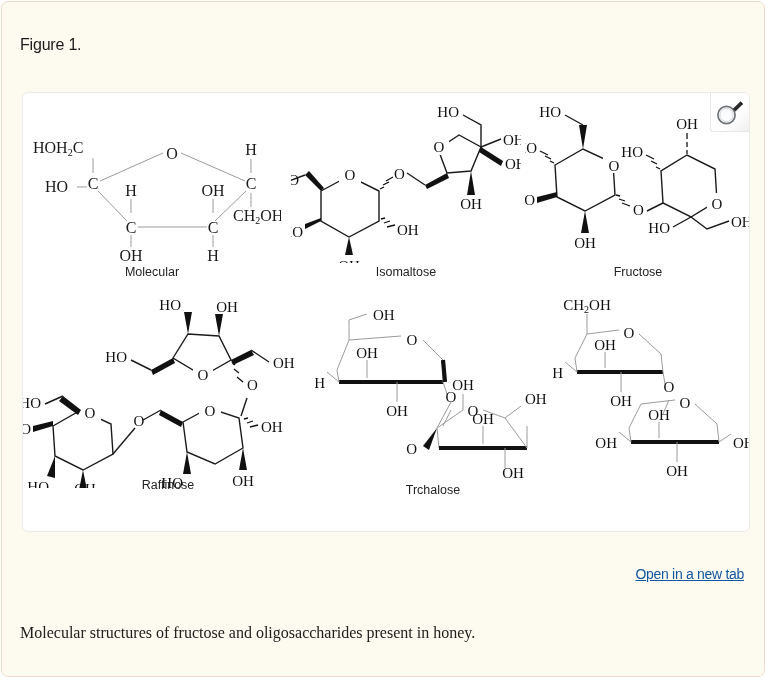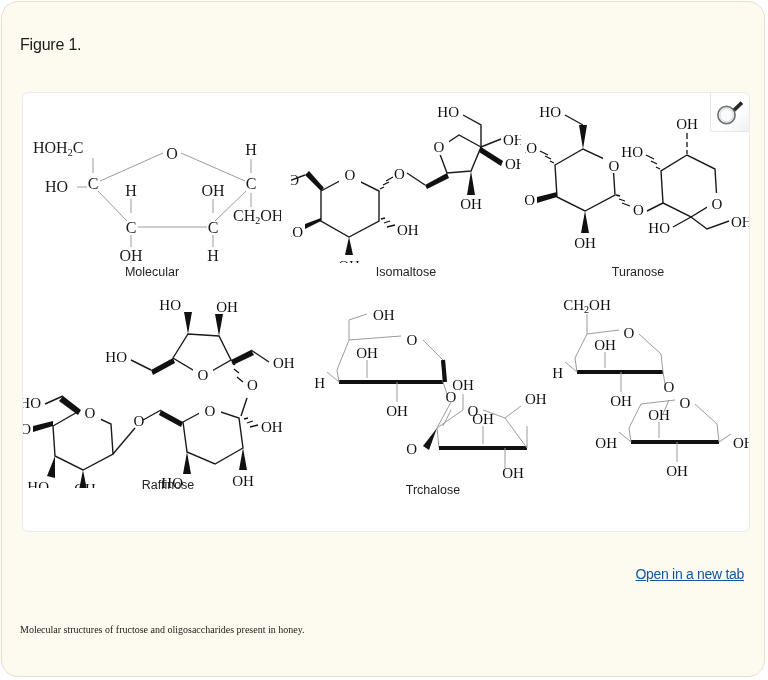--- a/index.html
+++ b/index.html
@@ -15,21 +15,21 @@
   }
   .page-card {
     position: absolute;
     left: 1px;
     top: 1px;
     width: 764px;
     height: 676px;
     box-sizing: border-box;
     background: #fdfaef;
     border: 1px solid #f2d9c9;
-    border-radius: 17px;
+    border-radius: 7px;
   }
   .fig-header {
     position: absolute;
     left: 18px;
     top: 34px;
     font-family: "Liberation Sans", sans-serif;
     font-size: 16px;
     color: #1b1b1b;
     letter-spacing: -0.2px;
   }
@@ -80,21 +80,21 @@
     color: #1257a0;
     text-decoration: underline;
     letter-spacing: -0.3px;
     cursor: pointer;
   }
   .bottom-caption {
     position: absolute;
     left: 18px;
     top: 622px;
     font-family: "Liberation Serif", serif;
-    font-size: 10px;
+    font-size: 16px;
     color: #20201e;
   }
   
   .bond-thin { stroke: #9b9b9b; stroke-width: 1; fill: none; }
   .bond-med  { stroke: #1a1a1a; stroke-width: 1.4; fill: none; }
   .bond-bold { stroke: #111111; stroke-width: 4.2; fill: none; stroke-linecap: butt; }
   .wedge { fill: #111111; stroke: none; }
   .atom {
     font-family: "Liberation Serif", serif;
     font-size: 15px;
@@ -268,21 +268,21 @@
             <path d="M162 44 L162 39"></path>
             <path d="M162 36 L162 30"></path>
         </g>
         <text class="atom" x="162" y="26" text-anchor="middle">OH</text>
 
         <path class="bond-med" d="M166 114 L148 124"></path>
         <text class="atom" x="145" y="130" text-anchor="end">HO</text>
         <path class="bond-med" d="M166 114 L182 126 L204 118"></path>
         <text class="atom" x="206" y="124">OH</text>
       </svg>
-      <div class="mol-label" style="top:162px;">Turanose</div>
+      <div class="mol-label" style="top:162px;">Fructose</div>
     </div>
 
     <div class="mol" style="left:0px; top:205px; width:290px; height:200px;">
       <svg width="290" height="190" viewBox="0 0 290 190">
 
         <path class="bond-med" d="M150 60 L165 36 L196 38 L208 62 L180 78 Z"></path>
         <rect x="170" y="68" width="20" height="18" fill="#ffffff"></rect>
         <text class="atom" x="180" y="82" text-anchor="middle">O</text>
 
         <path class="wedge" d="M165 36 L161 14 L169 14 Z"></path>

